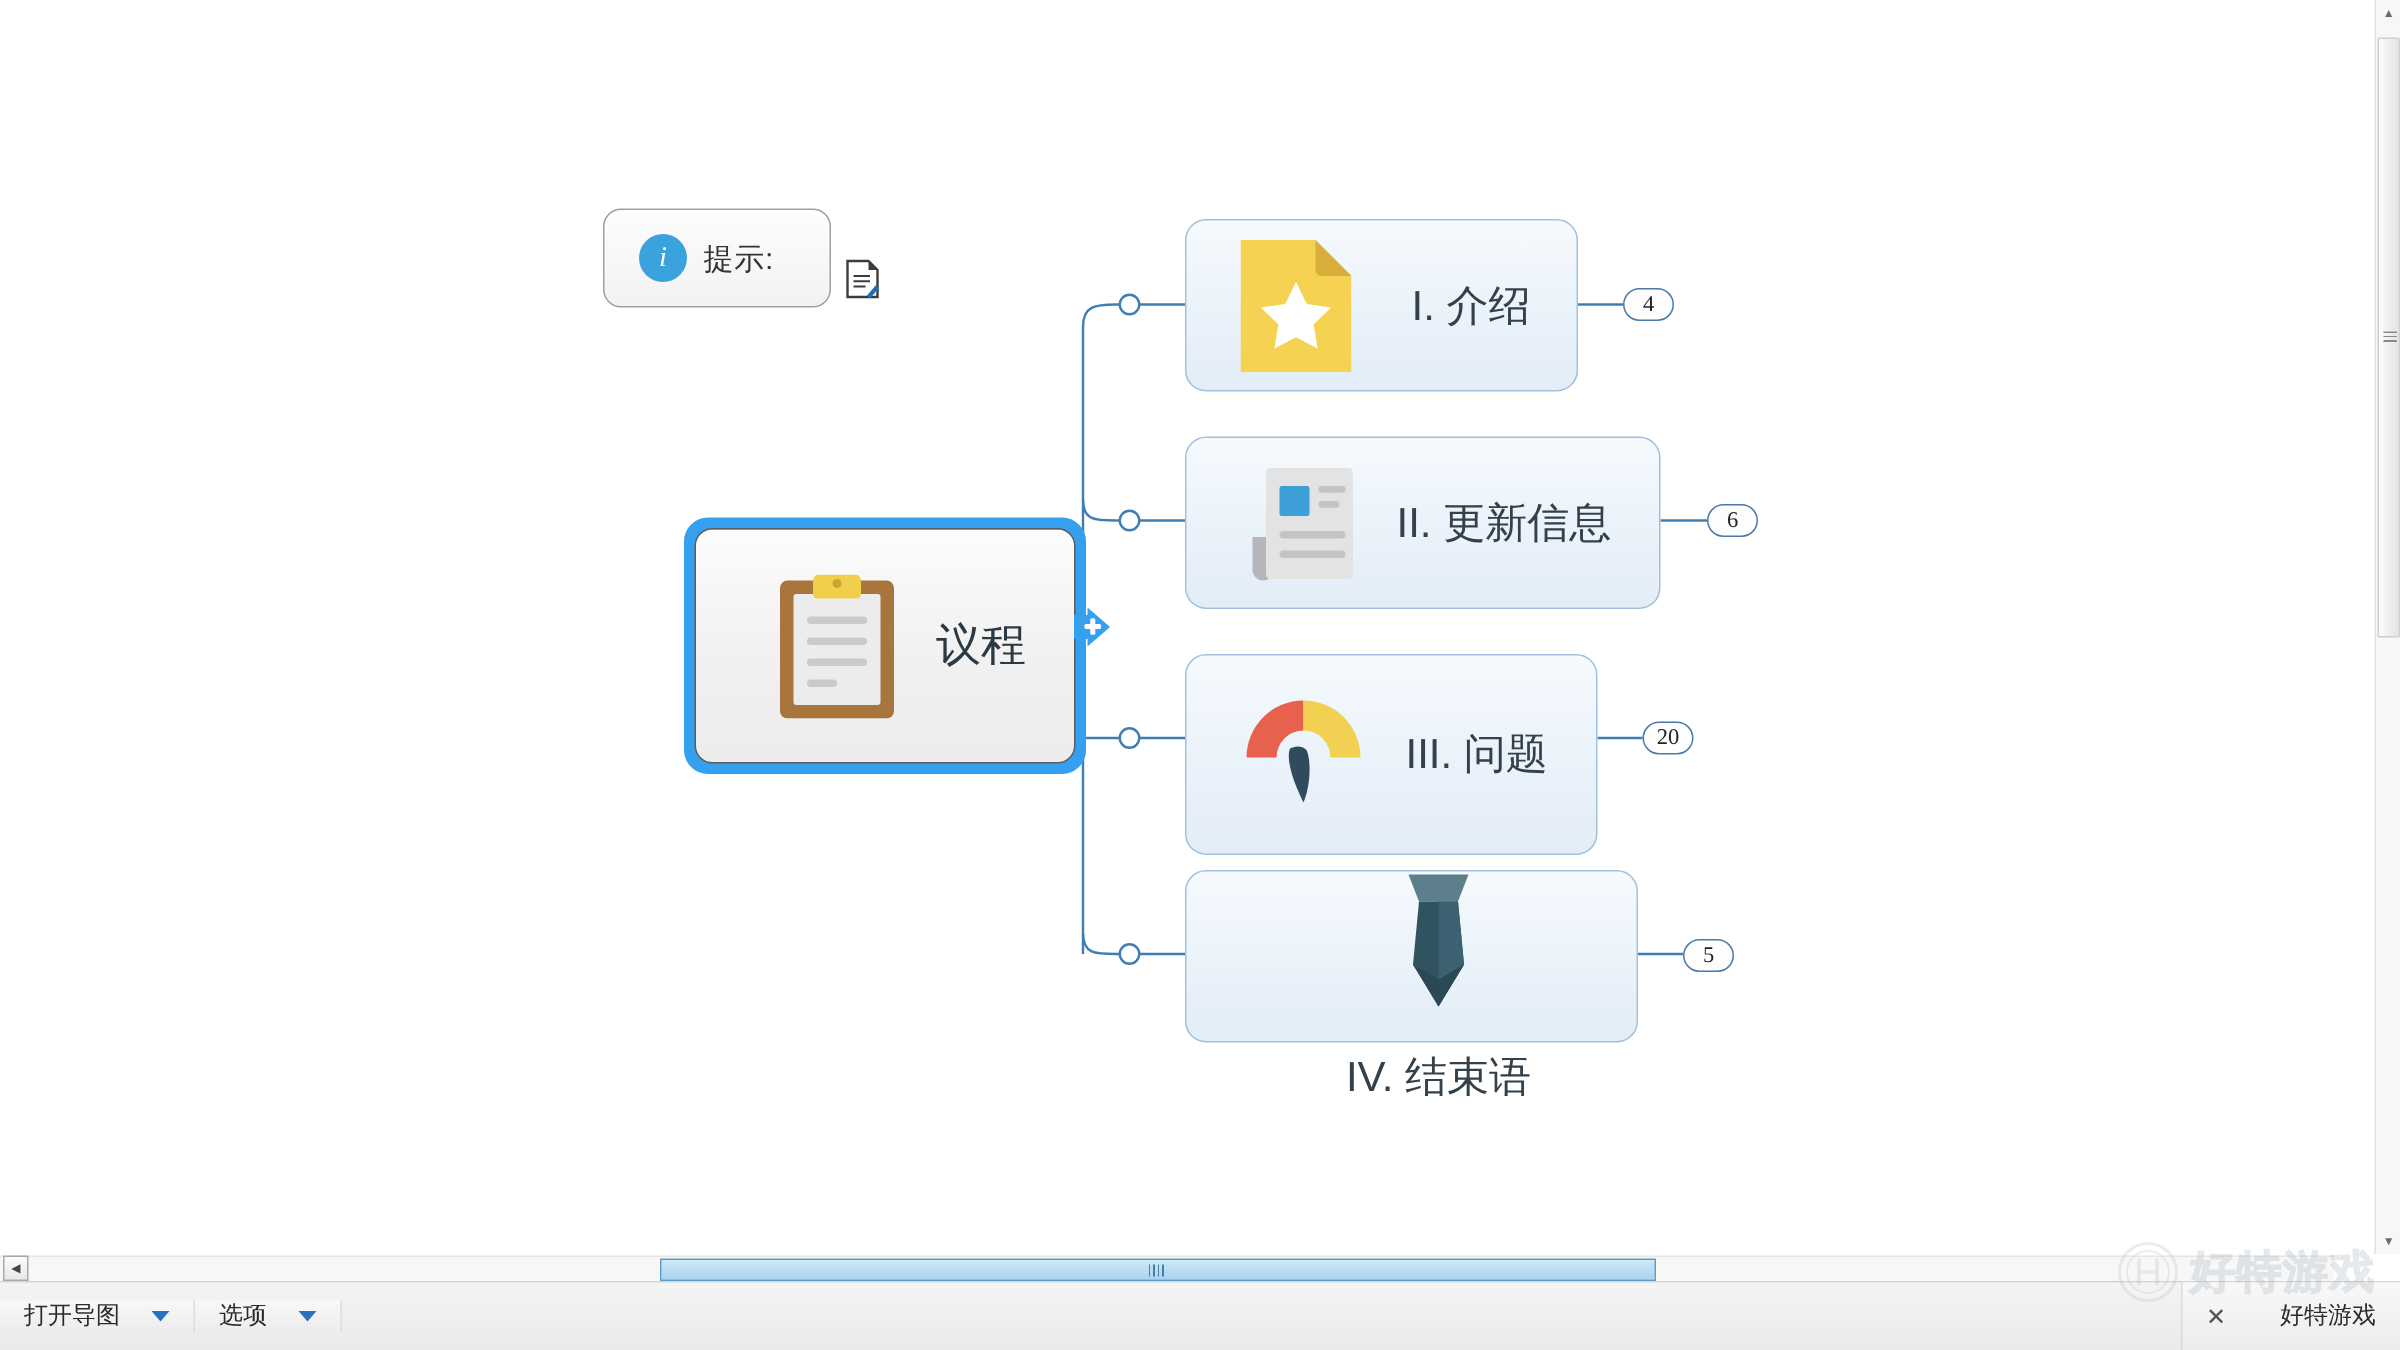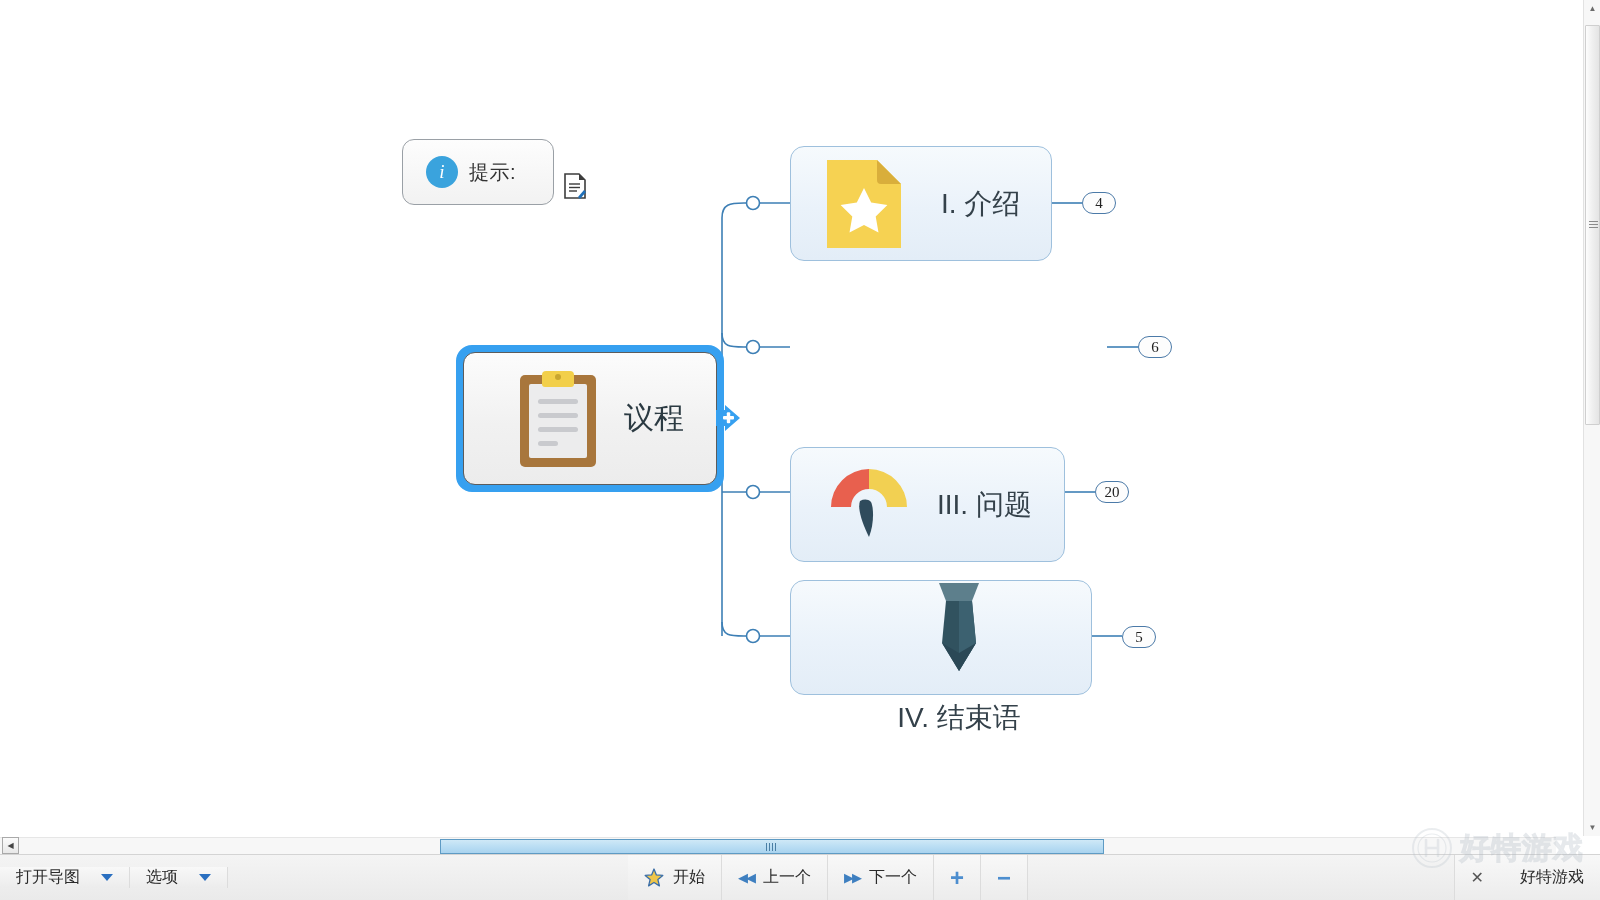--- a/index.html
+++ b/index.html
@@ -53,21 +53,21 @@
     display: flex; align-items: center;
   }
   .node .node-icon { flex: 0 0 auto; display: flex; align-items: center; justify-content: center; }
   .node .node-label {
     font-size: 27px; color: #2b3a42; white-space: nowrap;
     font-family: "Liberation Sans", "DejaVu Sans", sans-serif;
   }
 
   
   #node-central {
-    left: 456px; top: 345px; width: 268px; height: 147px;
+    left: 456px; top: 345px; width: 268px; height: 171px;
     border: 4px solid #36a0f0;
     border-radius: 16px;
     background: #36a0f0;
     padding: 3px;
   }
   #node-central .inner {
     width: 100%; height: 100%;
     border: 1px solid #5c5c5c;
     border-radius: 12px;
     background: linear-gradient(to bottom, #fcfcfc 0%, #f1f1f1 55%, #ececec 100%);
@@ -78,21 +78,21 @@
   
   .branch {
     border: 1px solid #9ec0dd;
     background: linear-gradient(to bottom, #f6fafd 0%, #eaf2fa 55%, #e3edf7 100%);
     padding-left: 36px; gap: 26px;
   }
   .branch .node-label { font-size: 28px; color: #34414a; }
 
   #node-1 { left: 790px; top: 146px;  width: 262px; height: 115px; gap: 40px; }
   #node-2 { left: 790px; top: 291px;  width: 317px; height: 115px; }
-  #node-3 { left: 790px; top: 447px;  width: 275px; height: 115px; text-align: right; }
+  #node-3 { left: 790px; top: 436px;  width: 275px; height: 134px; text-align: right; }
   #node-4 { left: 790px; top: 580px;  width: 302px; height: 115px; flex-direction: column; }
 
   
   .badge {
     position: absolute;
     border: 1px solid #4b7aa8;
     border-radius: 11px;
     background: #fdfdfd;
     height: 22px; min-width: 34px;
     display: flex; align-items: center; justify-content: center;
@@ -290,20 +290,36 @@
         <svg width="74" height="88" viewBox="0 0 74 88" xmlns="http://www.w3.org/2000/svg">
           <path d="M0,0 H50 L74,24 V88 H0 Z" fill="#f6d252"></path>
           <path d="M50,0 L74,24 H54 a4,4 0 0 1 -4,-4 Z" fill="#d9ae3b"></path>
           <path d="M37,28 L44.2,42.6 L60.4,45 L48.7,56.4 L51.5,72.5 L37,64.9 L22.5,72.5 L25.3,56.4 L13.6,45 L29.8,42.6 Z" fill="#ffffff"></path>
         </svg>
       </div>
       <div class="node-label">I. 介绍</div>
     </div>
     <div class="badge" id="badge-1">4</div>
 
+    <div class="node branch" id="node-2">
+      <div class="node-icon">
+        <svg width="78" height="78" viewBox="0 0 78 78" xmlns="http://www.w3.org/2000/svg">
+          <path d="M8,48 h14 v22 a7,7 0 0 1 -7,7 a7,7 0 0 1 -7,-7 Z" fill="#b5b6b9"></path>
+          <rect x="17" y="2" width="58" height="74" rx="3" fill="#e3e3e4"></rect>
+          <rect x="26" y="14" width="20" height="20" rx="1.5" fill="#3d9fd8"></rect>
+          <g fill="#c3c4c7">
+            <rect x="52" y="14" width="18" height="4.5" rx="2.2"></rect>
+            <rect x="52" y="24" width="14" height="4.5" rx="2.2"></rect>
+            <rect x="26" y="44" width="44" height="5" rx="2.5"></rect>
+            <rect x="26" y="57" width="44" height="5" rx="2.5"></rect>
+          </g>
+        </svg>
+      </div>
+      <div class="node-label">II. 更新信息</div>
+    </div>
     <div class="badge" id="badge-2">6</div>
 
     <div class="node branch" id="node-3">
       <div class="node-icon">
         <svg width="84" height="84" viewBox="0 0 84 84" xmlns="http://www.w3.org/2000/svg">
           <path d="M4,44 A38,38 0 0 1 42,6 L42,26 A18,18 0 0 0 24,44 Z" fill="#e8604e"></path>
           <path d="M42,6 A38,38 0 0 1 80,44 L60,44 A18,18 0 0 0 42,26 Z" fill="#f2d052"></path>
           <path d="M33,38 C37,36 41,36 44,39 C47,45 47,62 42,74 C36,62 30,46 33,38 Z" fill="#2f4b5c"></path>
         </svg>
       </div>
@@ -348,42 +364,20 @@
       <div class="tb-btn">
         <span>打开导图</span>
         <span class="caret-blue"></span>
       </div>
       <div class="tb-btn">
         <span>选项</span>
         <span class="caret-blue"></span>
       </div>
     </div>
 
-    <div id="toolbar-mid">
-      <div class="tb-btn">
-        <svg width="20" height="20" viewBox="0 0 20 20" xmlns="http://www.w3.org/2000/svg">
-          <path d="M10,1 L12.4,6.9 L18.8,7.4 L13.9,11.6 L15.4,17.9 L10,14.5 L4.6,17.9 L6.1,11.6 L1.2,7.4 L7.6,6.9 Z" fill="#f0c64a" stroke="#3a6ea8" stroke-width="1.3" stroke-linejoin="round"></path>
-        </svg>
-        <span>开始</span>
-      </div>
-      <div class="tb-btn">
-        <span class="dblarrow">◀◀</span>
-        <span>上一个</span>
-      </div>
-      <div class="tb-btn">
-        <span class="dblarrow">▶▶</span>
-        <span>下一个</span>
-      </div>
-      <div class="tb-btn">
-        <span class="plusminus">+</span>
-      </div>
-      <div class="tb-btn">
-        <span class="plusminus">−</span>
-      </div>
-    </div>
 
     <div id="toolbar-right">
       <div class="tb-btn">
         <span class="xmark">✕</span>
         <span style="width:18px"></span>
         <span>好特游戏</span>
       </div>
     </div>
 
   </div>

